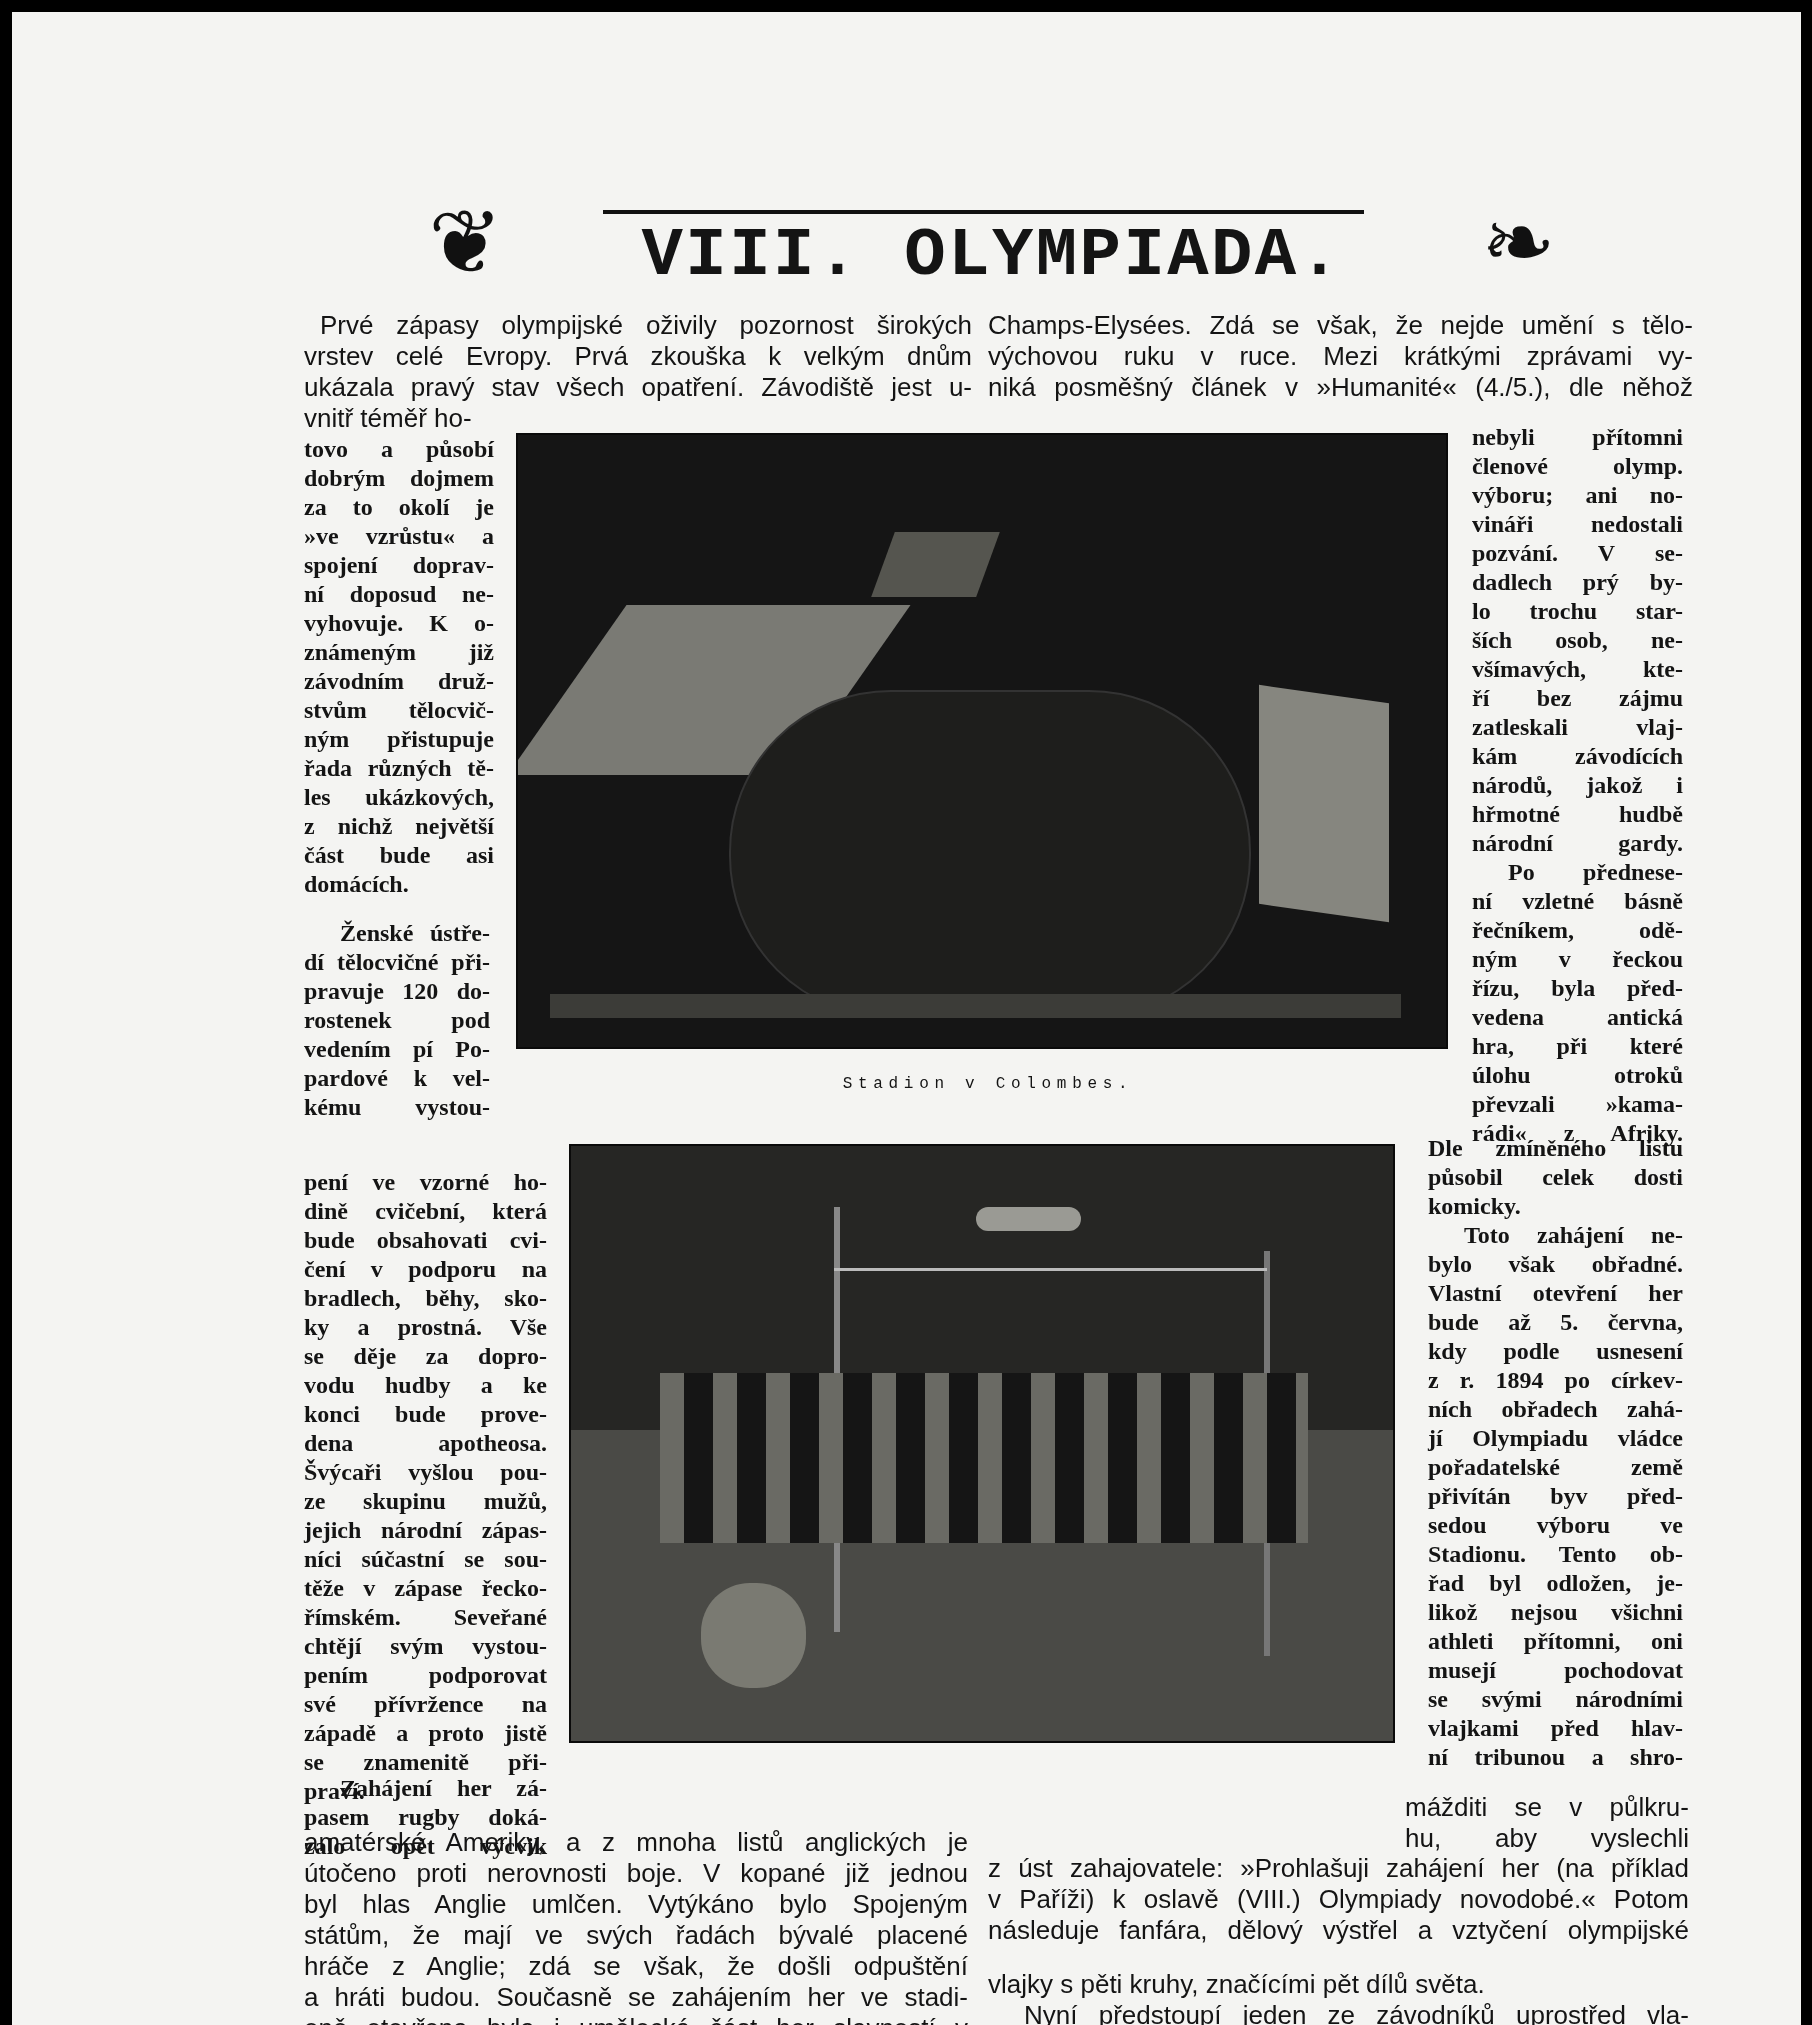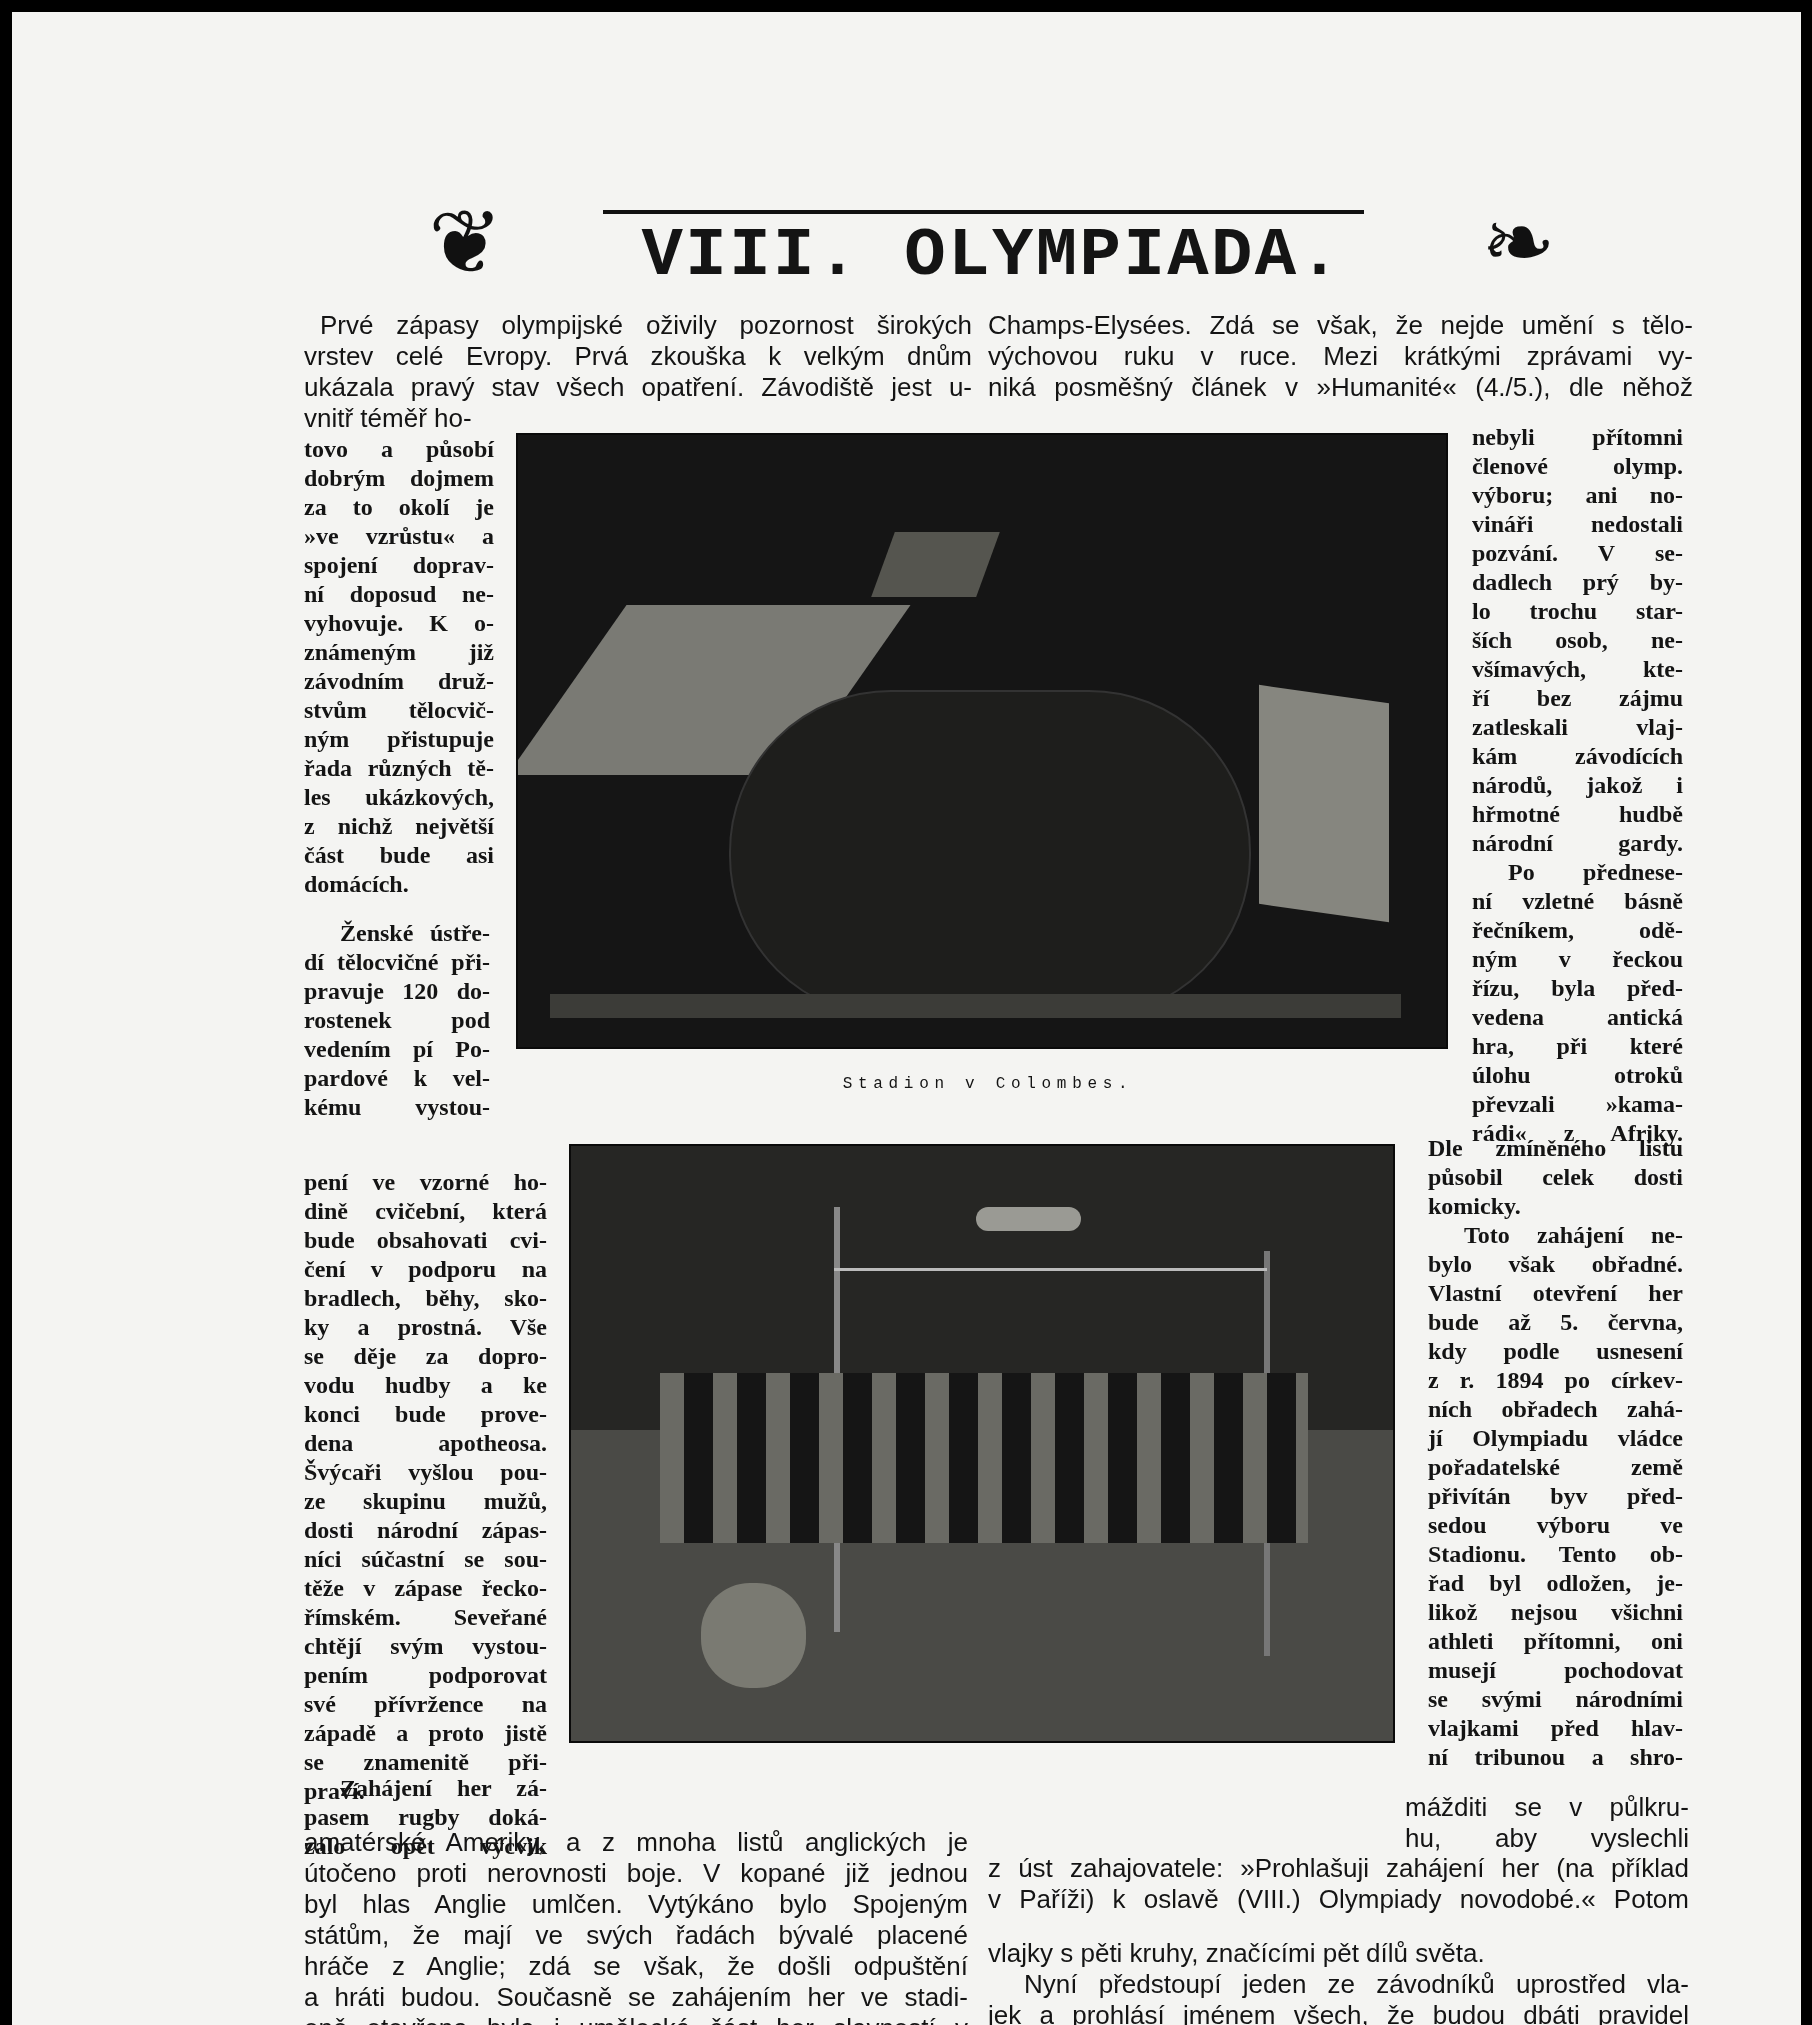--- a/index.html
+++ b/index.html
@@ -113,21 +113,21 @@
       <span class="line">bude obsahovati cvi-</span>
       <span class="line">čení v podporu na</span>
       <span class="line">bradlech, běhy, sko-</span>
       <span class="line">ky a prostná. Vše</span>
       <span class="line">se děje za dopro-</span>
       <span class="line">vodu hudby a ke</span>
       <span class="line">konci bude prove-</span>
       <span class="line">dena apotheosa.</span>
       <span class="line">Švýcaři vyšlou pou-</span>
       <span class="line">ze skupinu mužů,</span>
-      <span class="line">dosti národní zápas-</span>
+      <span class="line">jejich národní zápas-</span>
       <span class="line">níci súčastní se sou-</span>
       <span class="line">těže v zápase řecko-</span>
       <span class="line">římském. Seveřané</span>
       <span class="line">chtějí svým vystou-</span>
       <span class="line">pením podporovat</span>
       <span class="line">své přívržence na</span>
       <span class="line">západě a proto jistě</span>
       <span class="line">se znamenitě při-</span>
       <span class="line" style="text-align: left; text-align-last: left;">praví.</span>
     </div>
@@ -221,19 +221,20 @@
       <span class="line">oně otevřena byla i umělecká část her slavností v</span>
     </div>
 
   <div class="col-text condensed" style="left:976px; top:1780px; width:701px;">
     <span class="line" style="margin-left:417px;">mážditi se v půlkru-</span>
     <span class="line" style="margin-left:417px;">hu, aby vyslechli</span>
   </div>
   <div class="col-text condensed" style="left:976px; top:1841px; width:701px;" id="bottom-right">
       <span class="line">z úst zahajovatele: »Prohlašuji zahájení her (na příklad</span>
       <span class="line">v Paříži) k oslavě (VIII.) Olympiady novodobé.« Potom</span>
+      <span class="line">následuje fanfára, dělový výstřel a vztyčení olympijské</span>
       <span class="line" style="text-align: left; text-align-last: left; margin-top: 23px;">vlajky s pěti kruhy, značícími pět dílů světa.</span>
       <span class="line" style="text-indent: 36px;">Nyní předstoupí jeden ze závodníků uprostřed vla-</span>
       <span class="line">jek a prohlásí jménem všech, že budou dbáti pravidel</span>
     </div>
 
 </div>
 
 
 </body></html>

